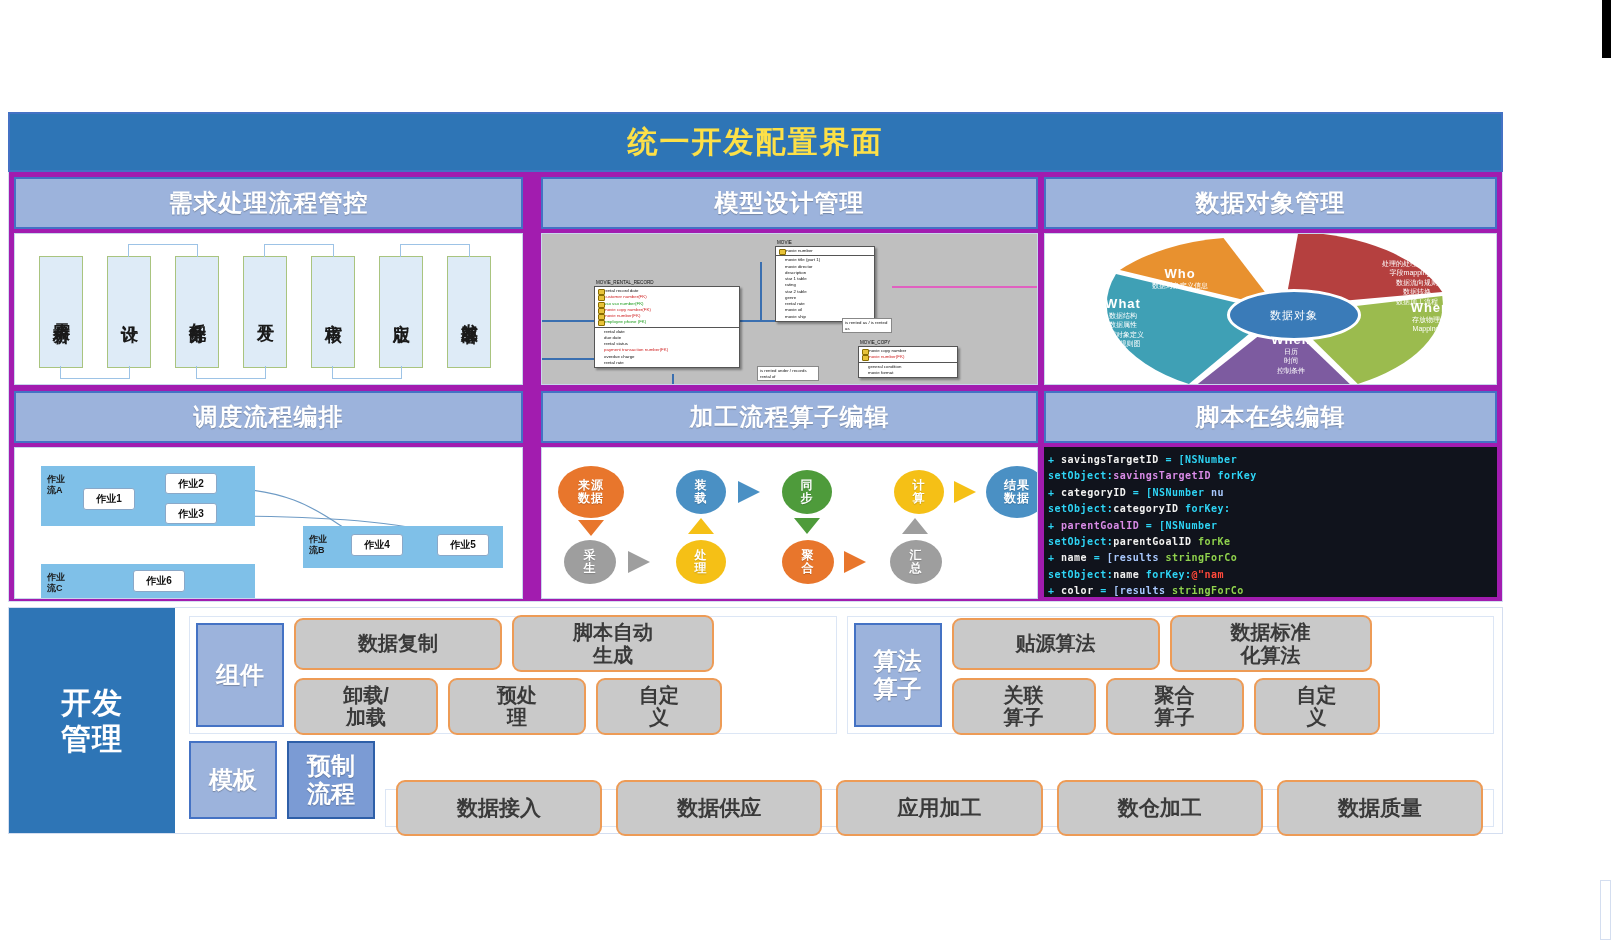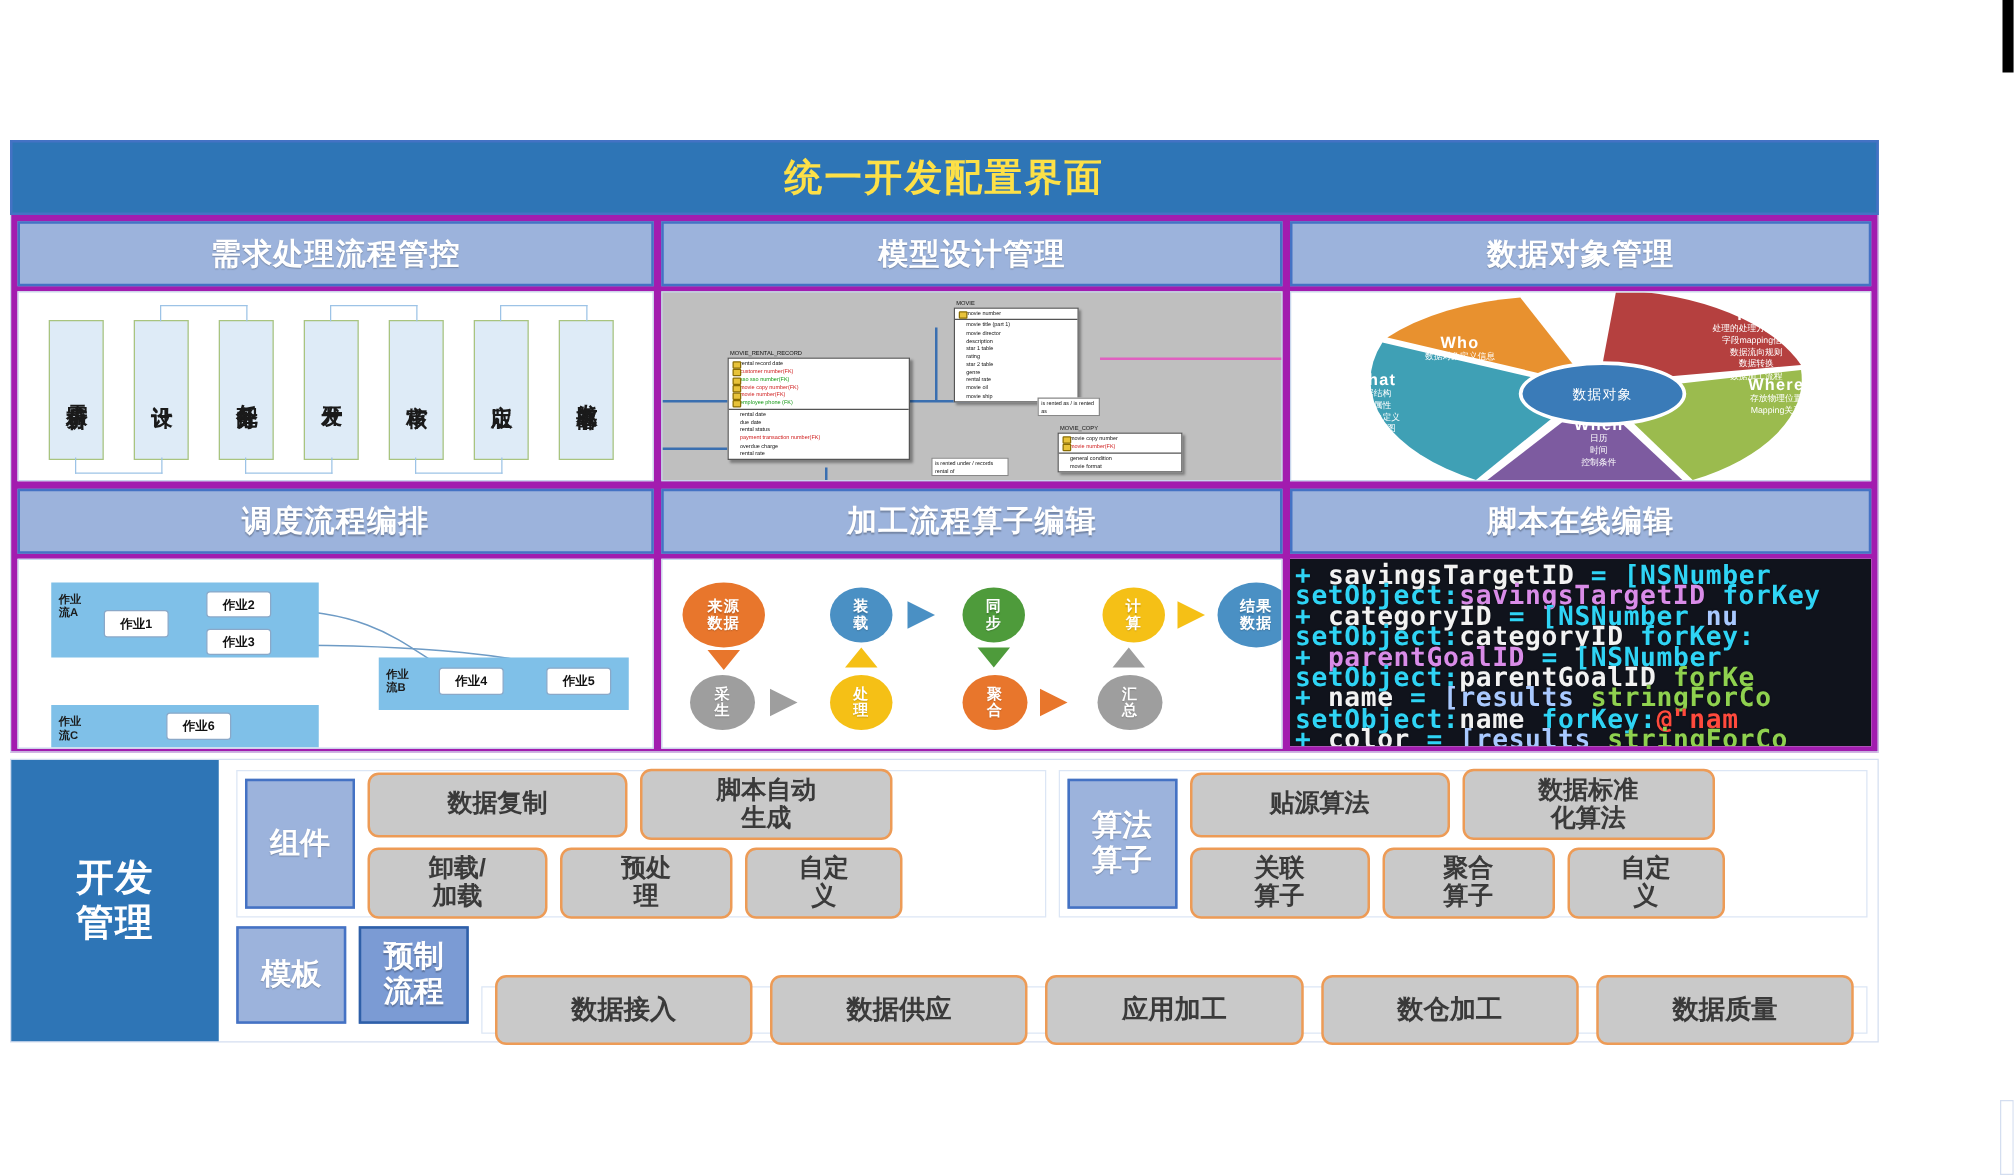--- a/index.html
+++ b/index.html
@@ -15,21 +15,21 @@
   
   .titlebar{height:56px;background:#2E75B6;border:2px solid #4472C4;
             display:flex;align-items:center;justify-content:center;}
   .titlebar .t{color:#fde047;font-size:30px;font-weight:bold;letter-spacing:2px;}
 
   
   .grid-wrap{background:#a21caf;padding:5px 5px 2px 5px;border:1px solid #D4DEF0;border-top:none;}
   .row{display:flex;gap:6px;}
   .col{flex:1;display:flex;flex-direction:column;}
   .col.c1{flex:0 0 509px;}
-  .col.c2{flex:0 0 497px;}
+  .col.c2{flex:0 0 497px;margin-left:12px;}
   .col.c3{flex:1;}
   .sechead{background:#9CB3DC;border:2px solid #4472C4;height:48px;
            display:flex;align-items:center;justify-content:center;margin-bottom:4px;}
   .sechead span{color:#fff;font-size:24px;font-weight:bold;letter-spacing:1px;
                 text-shadow:0 1px 1px rgba(0,0,0,.25);}
   .panel{border:1px solid #C8D6EC;background:#fff;height:150px;position:relative;overflow:hidden;}
   .panel.gray{background:#BFBFBF;}
   .panel.nb{border:none;}
 
   
@@ -76,21 +76,21 @@
        align-items:center;justify-content:center;color:#fff;font-weight:bold;
        font-size:12px;line-height:1.05;letter-spacing:1px;text-shadow:0 1px 1px rgba(0,0,0,.18);}
   .tri{position:absolute;width:0;height:0;}
   .tri.r{border-top:11px solid transparent;border-bottom:11px solid transparent;}
   .tri.d{border-left:13px solid transparent;border-right:13px solid transparent;}
   .tri.u{border-left:13px solid transparent;border-right:13px solid transparent;}
 
   
   .code{position:absolute;inset:0;background:#10131c;overflow:hidden;
         font-family:"DejaVu Sans Mono","Liberation Mono",monospace;
-        font-size:21px;font-weight:bold;line-height:16.4px;letter-spacing:.5px;
+        font-size:10px;font-weight:bold;line-height:16.4px;letter-spacing:.5px;
         padding:5px 0 0 4px;white-space:nowrap;}
   .code div{text-shadow:0 0 1px rgba(0,0,0,.6);}
   .cy{color:#2FD4F5;} .wh{color:#F2F2F2;} .gr{color:#8FD14F;}
   .rd{color:#FF4A3D;} .pk{color:#D98CE8;} .bl{color:#A9C9FF;}
 
   
   .bottom{display:flex;margin-top:5px;height:225px;border:1px solid #D4DEF0;background:#fff;}
   .devside{flex:0 0 166px;background:#2E75B6;display:flex;align-items:center;justify-content:center;}
   .devside span{color:#fff;font-size:30px;font-weight:bold;line-height:1.18;text-align:center;letter-spacing:1px;}
   .bright{flex:1;display:flex;flex-direction:column;padding:8px 8px 8px 14px;gap:7px;}
@@ -251,21 +251,21 @@
                 <path d="M -6,0 L -172,-38 A 172,92 0 0 0 -96,72 Z" fill="#3FA0B5"></path>
                 <path d="M 0,6 L -92,76 A 172,92 0 0 0 76,76 Z" fill="#7D5BA0"></path>
                 <path d="M 6,2 L 80,72 A 172,92 0 0 0 168,-16 Z" fill="#9BBB4E"></path>
                 <path d="M 4,-6 L 168,-20 A 172,92 0 0 0 18,-80 Z" fill="#B5403F"></path>
               </g>
             </svg>
             <div class="seg" style="left:60px;top:32px;width:150px">
               <div class="en">Who</div>
               <div class="cn">数据对象定义信息</div>
             </div>
-            <div class="seg" style="left:8px;top:62px;width:116px">
+            <div class="seg" style="left:20px;top:62px;width:116px">
               <div class="en">What</div>
               <div class="cn" style="white-space:pre-line">数据结构
 数据属性
 数据对象定义
 质量规则图</div>
             </div>
             <div class="seg" style="left:182px;top:98px;width:128px">
               <div class="en">When</div>
               <div class="cn" style="white-space:pre-line">日历
 时间

